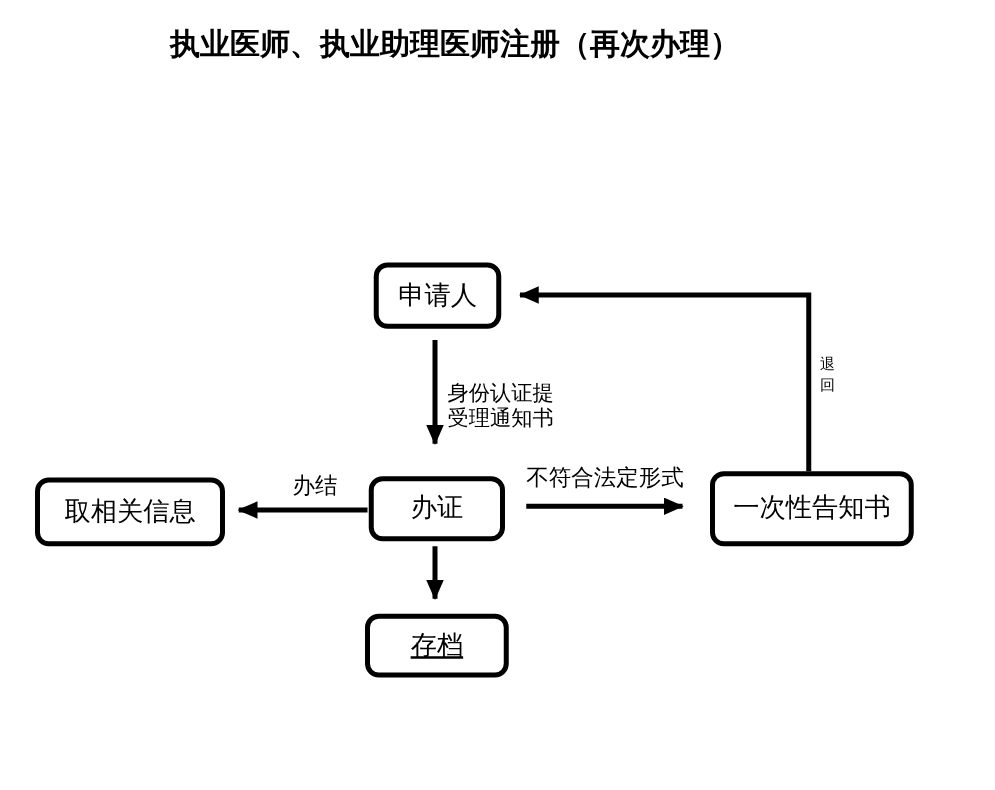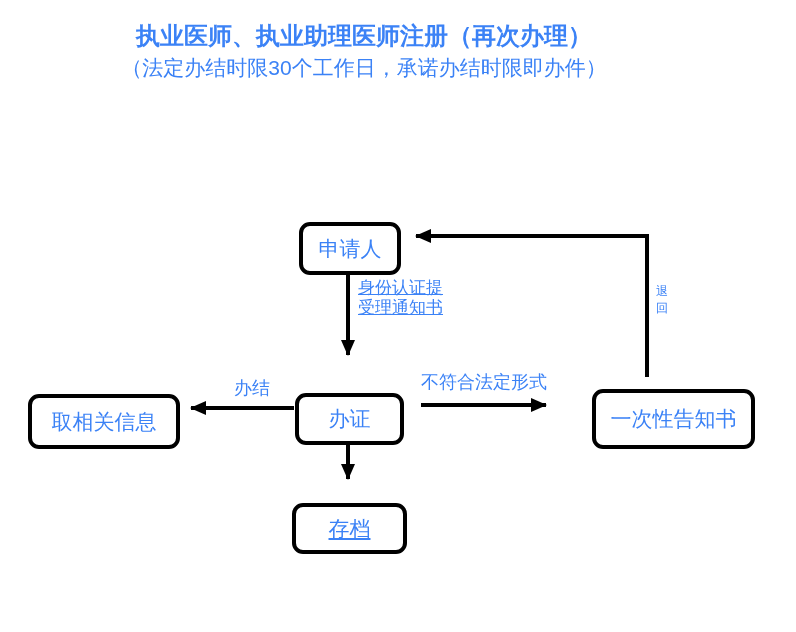--- a/index.html
+++ b/index.html
@@ -1,21 +1,21 @@
 <!DOCTYPE html>
 <html><head>
 <meta charset="utf-8">
 <style>
   html, body { margin: 0; padding: 0; background: #ffffff; }
   .page {
     position: relative;
     width: 796px;
     height: 632px;
     background: #ffffff;
-    color: #3b82f6;
+    color: #000000;
     font-family: "Liberation Sans", sans-serif;
     overflow: hidden;
   }
   .title-block {
     position: absolute;
     left: 0;
     top: 23px;
     width: 728px;
     text-align: center;
   }
@@ -43,39 +43,37 @@
     box-sizing: border-box;
     border: 4px solid #000000;
     border-radius: 11px;
     background: #ffffff;
     display: flex;
     align-items: center;
     justify-content: center;
     font-size: 21px;
     line-height: 24px;
     white-space: nowrap;
-    margin-top: 12px;
   }
   .node-applicant   { left: 299px; top: 210px; width: 102px; height: 53px; }
   .node-process     { left: 295px; top: 381px; width: 109px; height: 52px; text-align: right; }
   .node-acceptance  { left: 28px;  top: 382px; width: 152px; height: 55px; }
-  .node-one-time    { left: 592px; top: 377px; width: 163px; height: 60px; }
+  .node-one-time    { left: 568px; top: 377px; width: 163px; height: 60px; }
   .node-archive     { left: 292px; top: 491px; width: 115px; height: 51px; text-decoration: underline; }
   .edge-label {
     position: absolute;
     font-size: 18px;
     line-height: 20px;
     white-space: nowrap;
   }
   .label-identity {
-    left: 358px; top: 278px;
+    left: 358px; top: 305px;
     font-size: 17px;
     line-height: 20px;
     white-space: normal;
-    text-decoration: underline;
   }
   .label-complete {
     left: 231px; top: 378px;
     width: 42px;
     text-align: center;
   }
   .label-not-legal {
     left: 419px; top: 372px;
     width: 130px;
     text-align: center;
@@ -90,21 +88,20 @@
     white-space: normal;
   }
 </style>
 </head>
 <body>
 
 <div class="page">
 
   <div class="title-block">
     <div class="title-line">执业医师、执业助理医师注册（再次办理）</div>
-    <div class="subtitle-line">（法定办结时限30个工作日，承诺办结时限即办件）</div>
   </div>
 
   <svg class="edges-svg" viewBox="0 0 796 632" xmlns="http://www.w3.org/2000/svg">
     <defs>
       <marker id="arrowhead" markerUnits="userSpaceOnUse" markerWidth="16" markerHeight="14" refX="15" refY="7" orient="auto">
         <path d="M0,0 L16,7 L0,14 Z" fill="#000000"></path>
       </marker>
     </defs>
     <path d="M348,272 L348,355" stroke="#000000" stroke-width="4" fill="none" marker-end="url(#arrowhead)"></path>
     <path d="M294,408 L191,408" stroke="#000000" stroke-width="4" fill="none" marker-end="url(#arrowhead)"></path>

